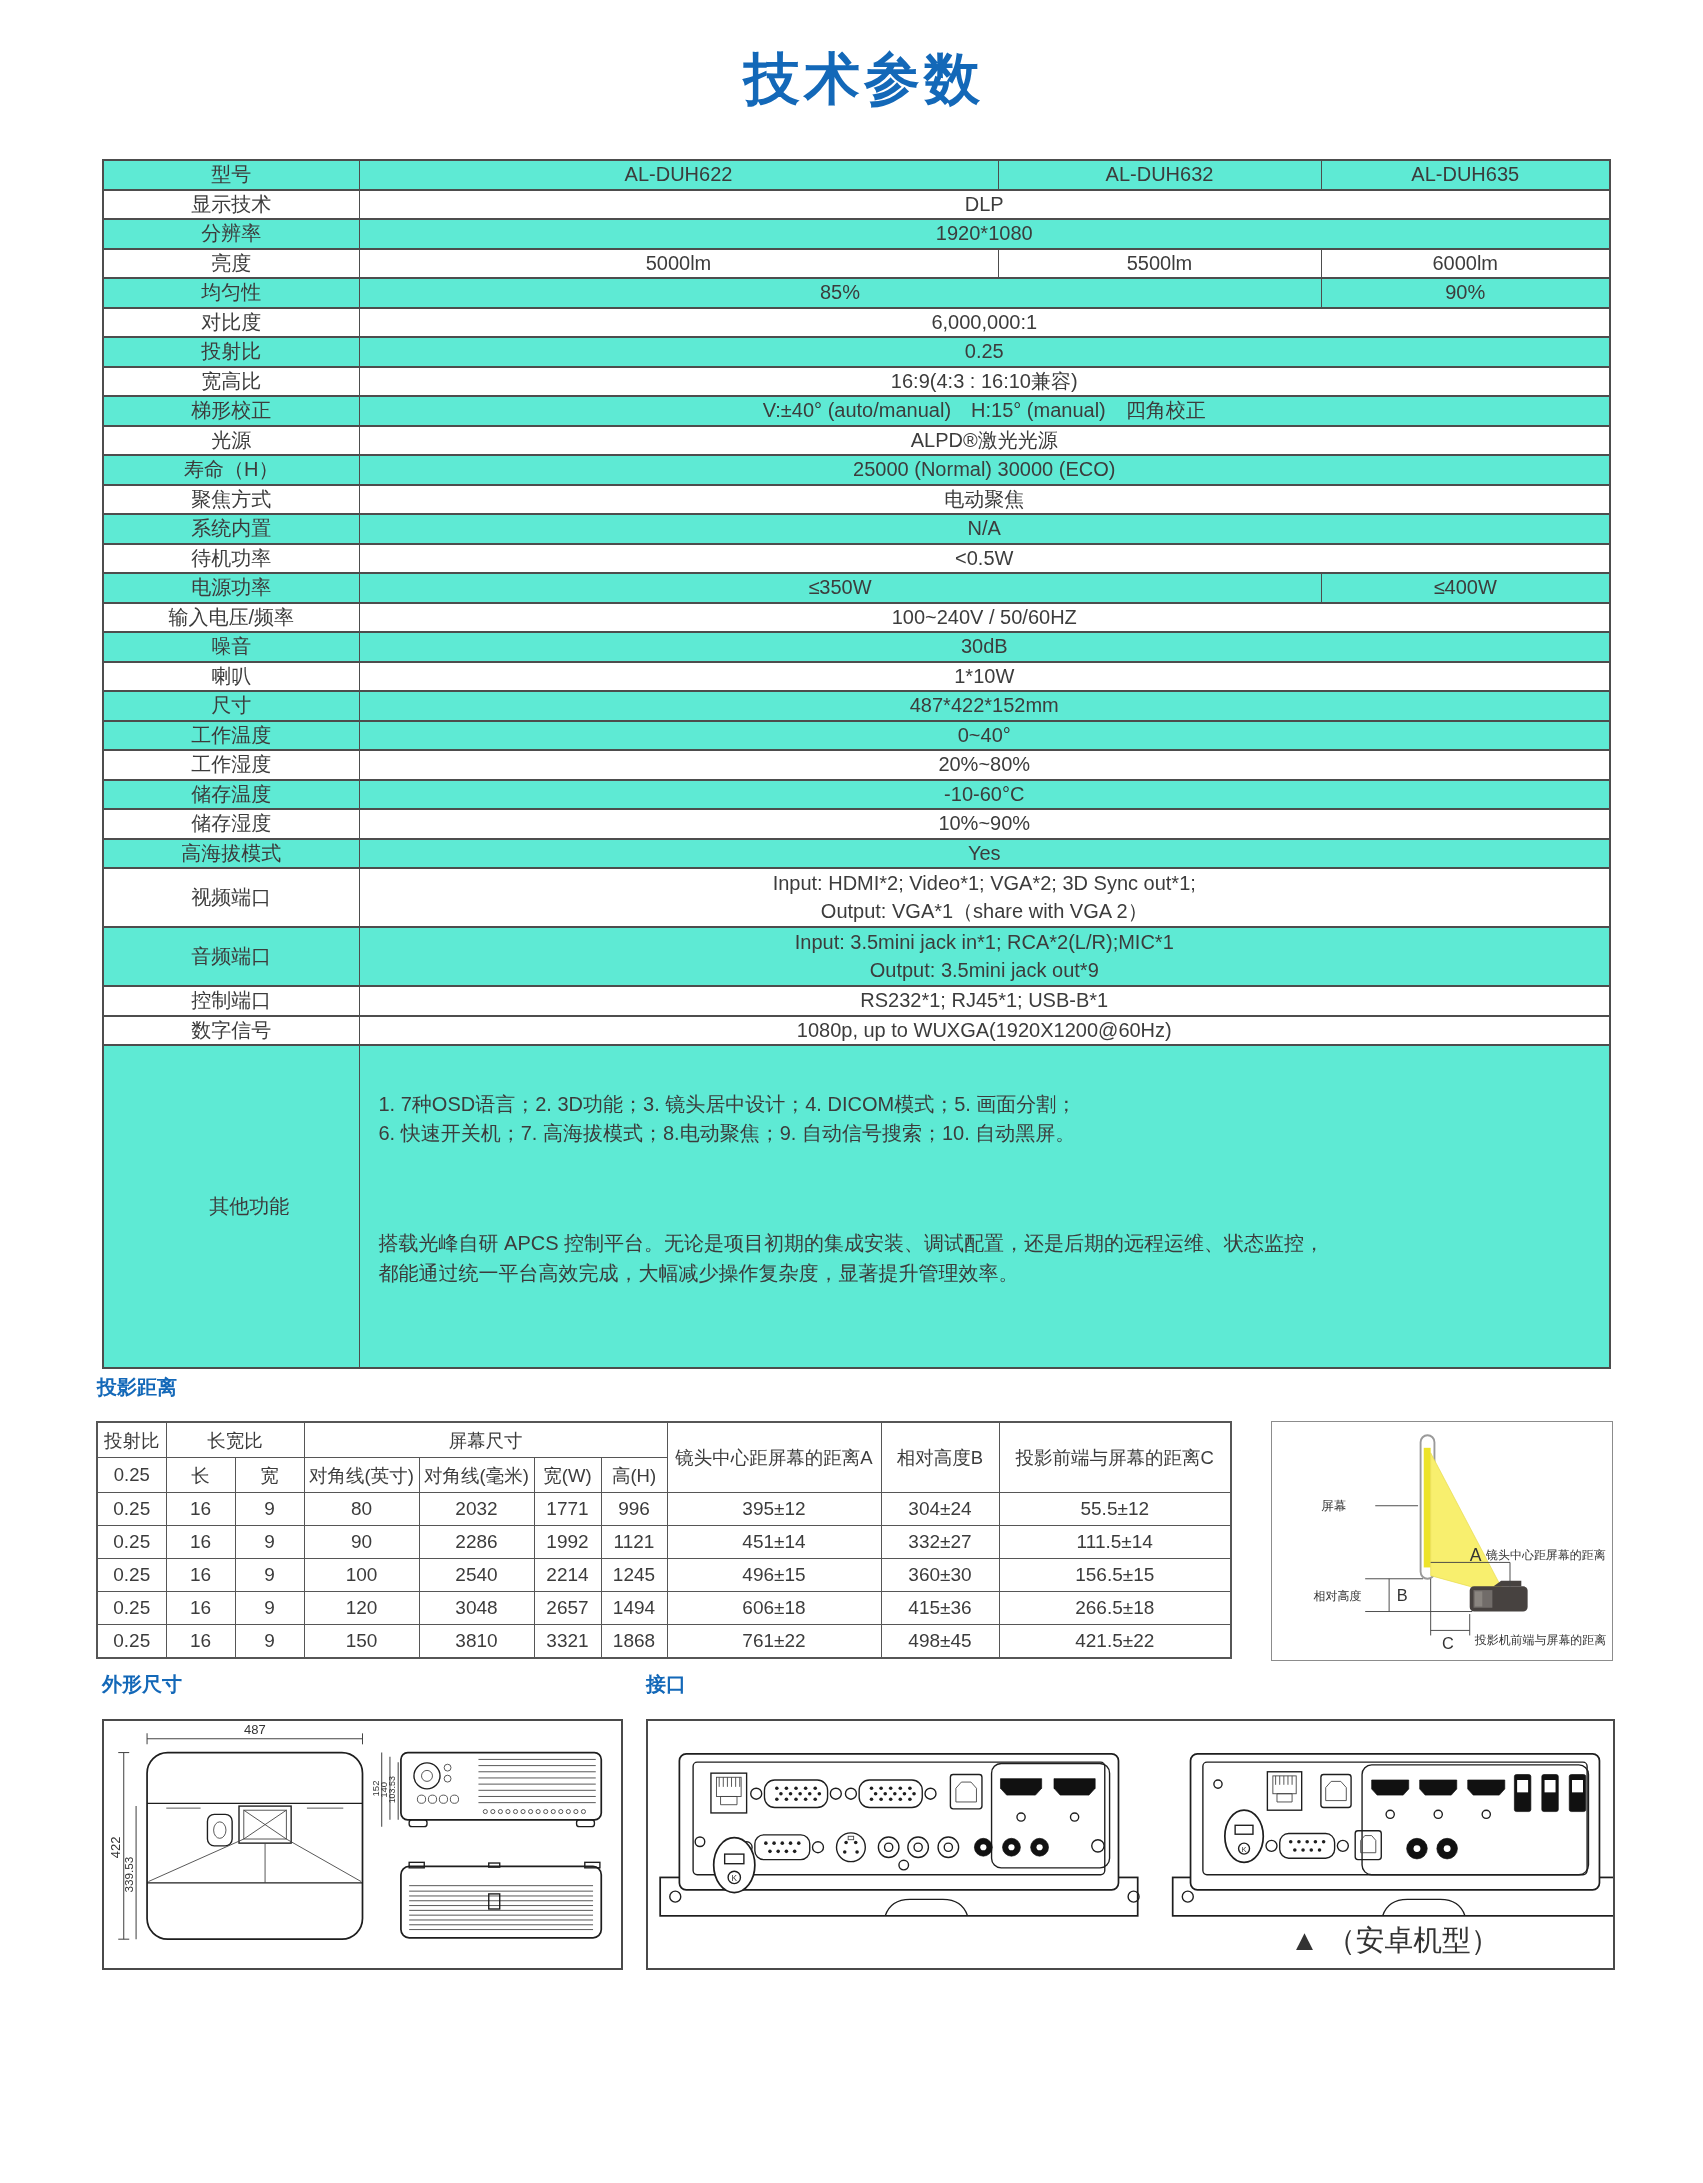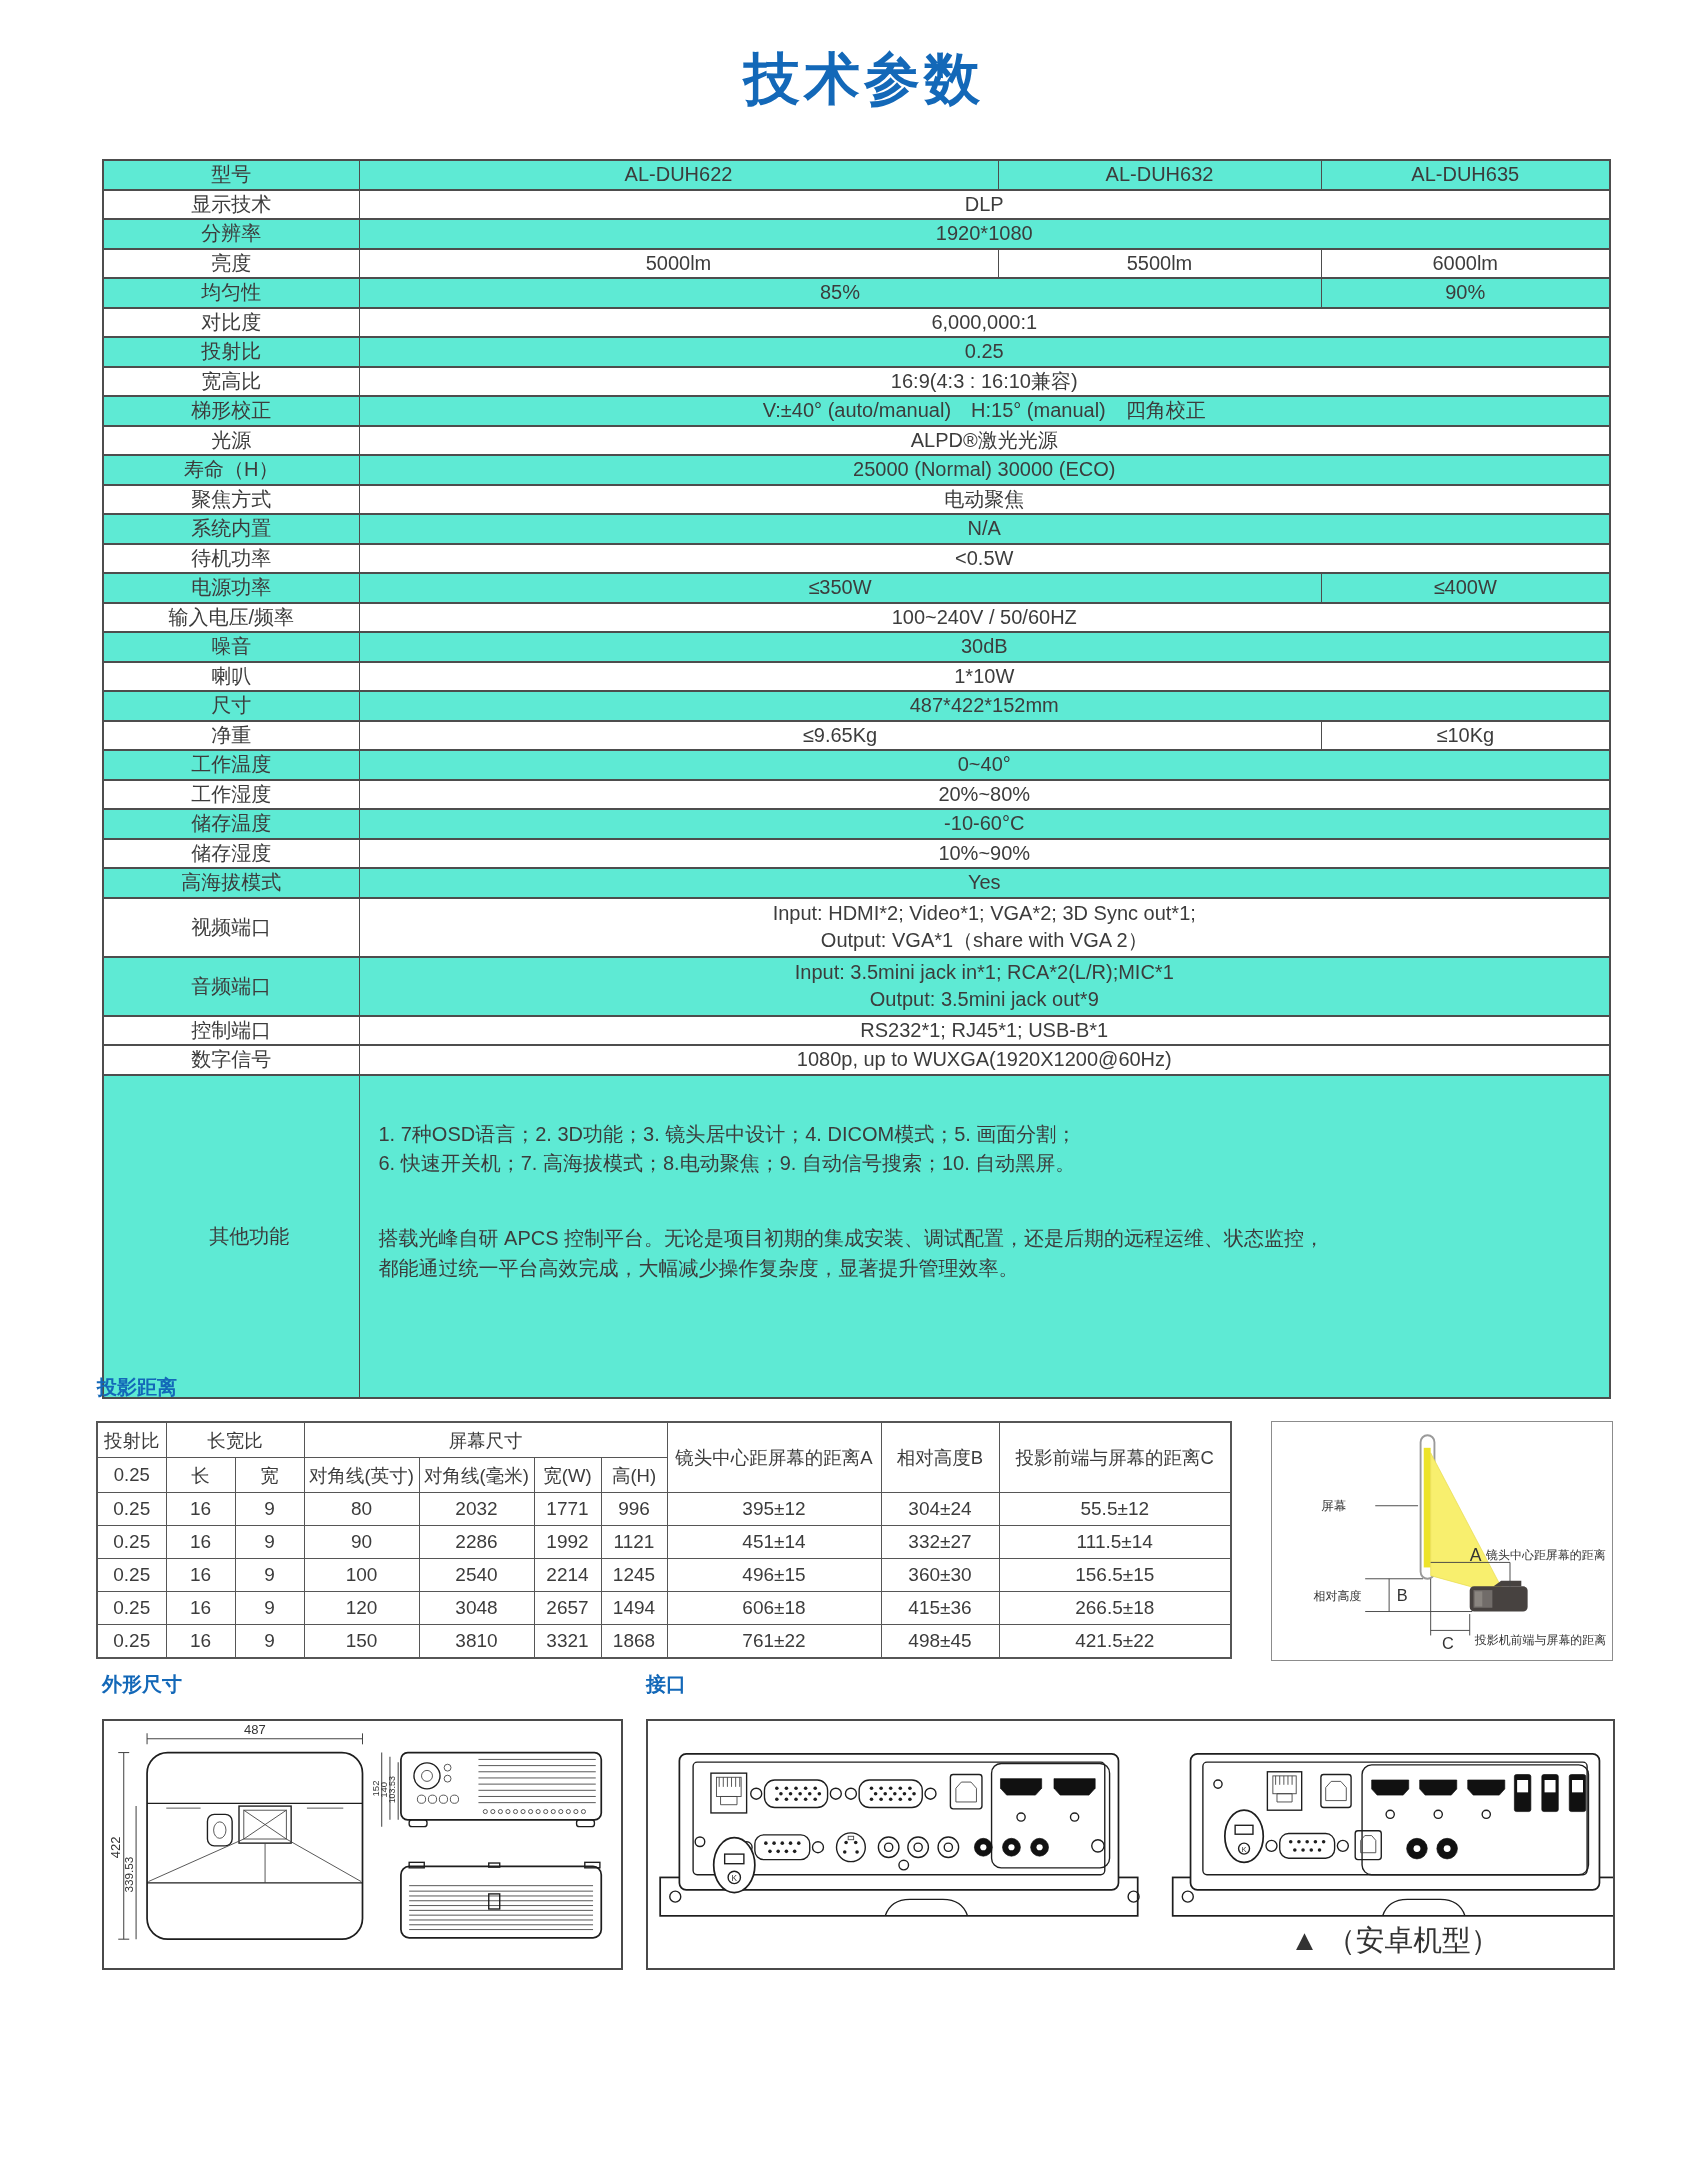--- a/index.html
+++ b/index.html
@@ -12,21 +12,21 @@
              table-layout:fixed;font-size:20px;}
   table.spec{border:2.1px solid #4d4d4d;}
   table.spec td{border:1.4px solid #4d4d4d;border-top-width:2.1px;border-bottom-width:2.1px;
                 text-align:center;height:27.5px;padding:0 4.1px;background:#fff;}
   table.spec tr.shade td{background:#5eead4;}
   table.spec tr.two td{height:57px;}
   table.spec tr.two td.val div{line-height:27.5px;}
   table.spec tr.features td{height:277px;padding-left:40px;}
   table.spec tr.features td.val{text-align:left;vertical-align:top;padding:44px 27.5px 0 19px;}
   .feat-list div{line-height:29px;}
-  .feat-para{margin-top:45px;width:962px;line-height:30px;}
+  .feat-para{margin-top:80px;width:962px;line-height:30px;}
   .feat-para div{display:inline;}
   
   .sec-title{position:absolute;margin:0;font-size:20px;font-weight:bold;color:#1368b8;}
   table.proj{position:absolute;left:96px;top:1421px;width:1135px;border-collapse:collapse;
              table-layout:fixed;font-size:19px;border:2.1px solid #565656;}
   table.proj th,table.proj td{border:1.4px solid #565656;text-align:center;padding:0 2.7px;
              font-weight:normal;background:#fff;}
   table.proj thead th{height:34px;font-size:18.5px;}
   table.proj tbody td{height:32px;}
   .proj-diagram{position:absolute;left:1271px;top:1421px;width:340px;height:238px;
@@ -134,25 +134,20 @@
           <td class="lab">噪音</td>
           <td class="val" colspan="3">30dB</td>
         </tr>
         <tr class="r">
           <td class="lab">喇叭</td>
           <td class="val" colspan="3">1*10W</td>
         </tr>
         <tr class="r shade">
           <td class="lab">尺寸</td>
           <td class="val" colspan="3">487*422*152mm</td>
-        </tr>
-        <tr class="r">
-          <td class="lab">净重</td>
-          <td class="val" colspan="2">≤9.65Kg</td>
-          <td class="val">≤10Kg</td>
         </tr>
         <tr class="r shade">
           <td class="lab">工作温度</td>
           <td class="val" colspan="3">0~40°</td>
         </tr>
         <tr class="r">
           <td class="lab">工作湿度</td>
           <td class="val" colspan="3">20%~80%</td>
         </tr>
         <tr class="r shade">

